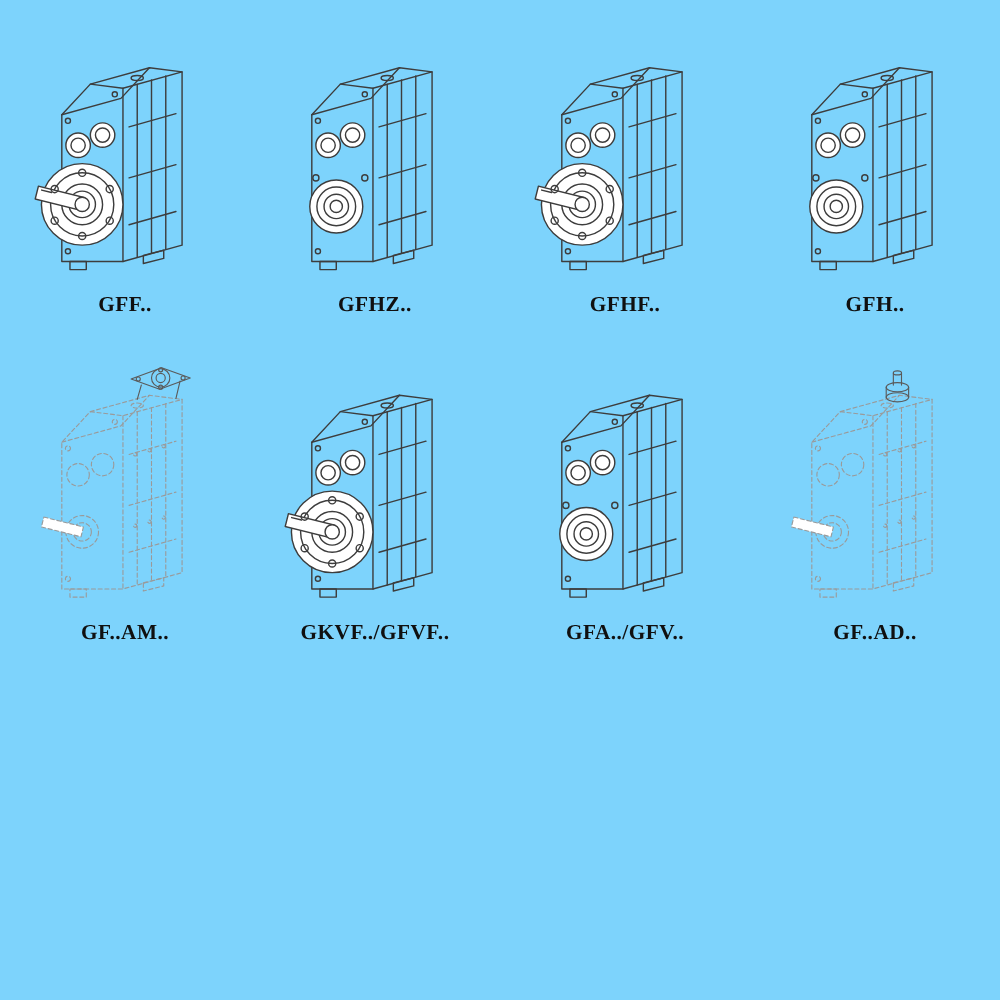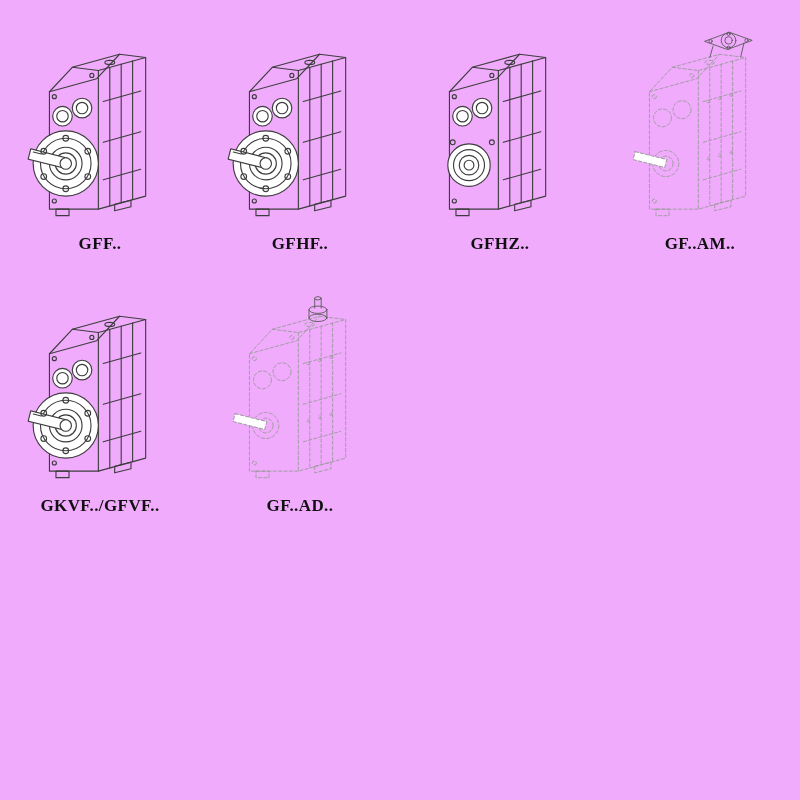--- a/index.html
+++ b/index.html
@@ -1,18 +1,18 @@
 <!DOCTYPE html>
 <html><head>
 <meta charset="utf-8">
 <style>
   html,body{margin:0;padding:0;background:#ffffff;}
   body{width:800px;height:800px;overflow:hidden;}
   .grid{
-    width:800px;height:800px;background:#f0abfc;
+    width:800px;height:800px;background:#7dd3fc;
     display:grid;
     grid-template-columns:repeat(4,200px);
     grid-template-rows:258px 262px 280px;
   }
   .cell{
     display:flex;flex-direction:column;align-items:center;justify-content:flex-end;
     padding-bottom:4px;box-sizing:border-box;
   }
   .cell:nth-child(12){border:1px solid #4d7c0f;}
   svg.draw{
@@ -178,49 +178,61 @@
   <div class="cell">
     <svg class="draw solid" viewBox="0 0 200 260">
         <use href="#sym-flange"></use>
       </svg>
     <div class="label">GFF..</div>
   </div>
 
 
   <div class="cell">
     <svg class="draw solid" viewBox="0 0 200 260">
+        <use href="#sym-bore"></use>
+      </svg>
+    <div class="label">GFHZ..</div>
+  </div>
+
+  <div class="cell">
+    <svg class="draw solid" viewBox="0 0 200 260">
         <use href="#sym-flange"></use>
       </svg>
     <div class="label">GFHF..</div>
   </div>
 
   <div class="cell">
     <svg class="draw solid" viewBox="0 0 200 260">
         <use href="#sym-bore"></use>
       </svg>
-    <div class="label">GFHZ..</div>
-  </div>
-
+    <div class="label">GFH..</div>
+  </div>
 
 
   <div class="cell">
     <svg class="draw dashed" viewBox="0 0 200 260">
         <use href="#sym-am"></use>
       </svg>
     <div class="label">GF..AM..</div>
   </div>
 
 
   <div class="cell">
     <svg class="draw solid" viewBox="0 0 200 260">
         <use href="#sym-flange"></use>
       </svg>
     <div class="label">GKVF../GFVF..</div>
   </div>
 
+  <div class="cell">
+    <svg class="draw solid" viewBox="0 0 200 260">
+        <use href="#sym-bore"></use>
+      </svg>
+    <div class="label">GFA../GFV..</div>
+  </div>
 
 
   <div class="cell">
     <svg class="draw dashed" viewBox="0 0 200 260">
         <use href="#sym-ad"></use>
       </svg>
     <div class="label">GF..AD..</div>
   </div>
 
 </div>

